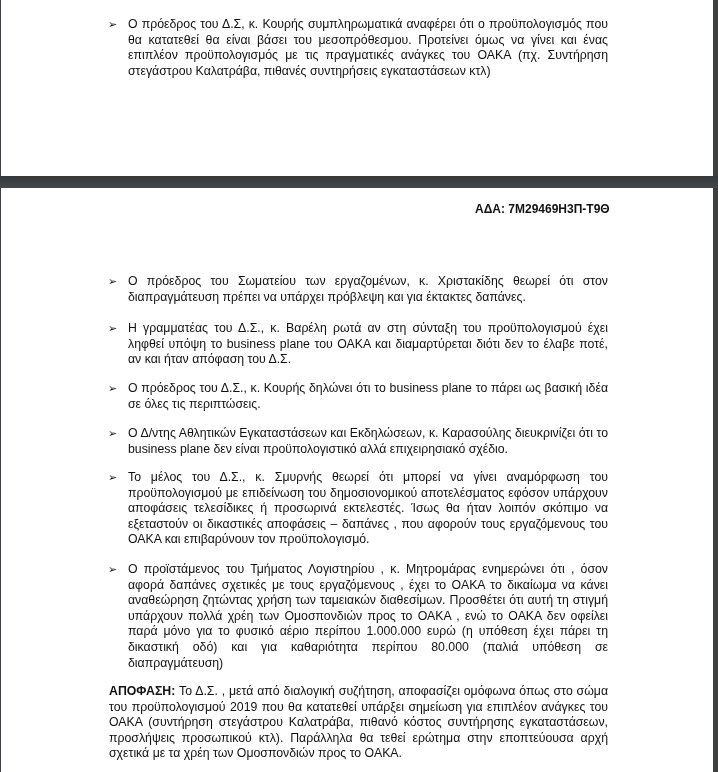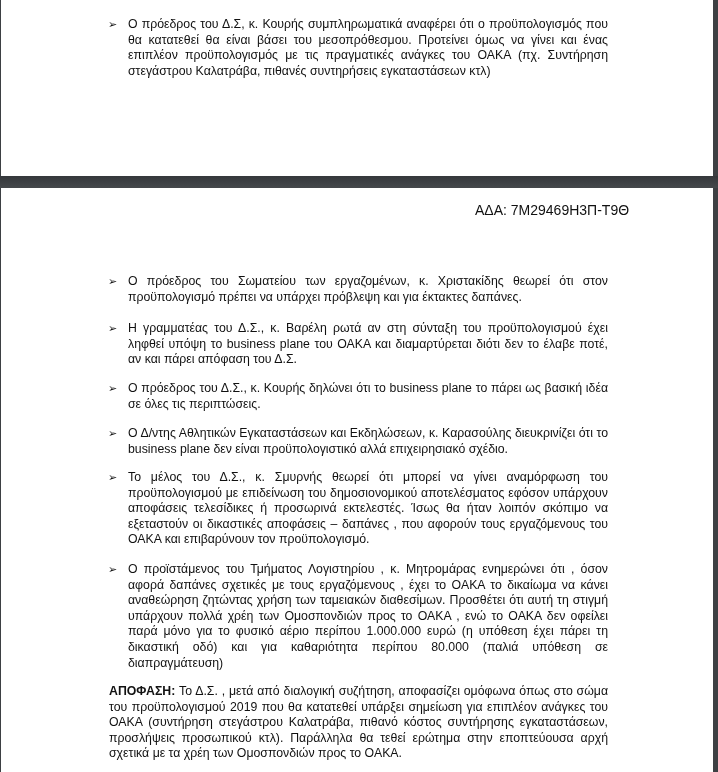--- a/index.html
+++ b/index.html
@@ -22,21 +22,21 @@
   .bullet {
     position: absolute; left: 127px; width: 480px;
     font-size: 12.3px; line-height: 15.6px; color: #111;
     text-align: justify;
   }
   .bullet .mark {
     position: absolute; left: -20px; top: 0; font-size: 11px;
   }
   .ada {
     position: absolute; left: 474px; top: 14px;
-    font-size: 14px; color: #111;
+    font-size: 12px; color: #111; font-weight: bold;
   }
   .decision {
     position: absolute; left: 108px; width: 499px;
     font-size: 12.3px; line-height: 15.6px; color: #111; text-align: justify;
   }
   .decision b { font-weight: bold; margin-top: 44px; }
 </style>
 </head>
 <body>
 
@@ -47,25 +47,25 @@
   </div>
 </div>
 
 <div class="gap"></div>
 
 <div class="page" id="page2">
   <div class="ada">ΑΔΑ: 7Μ29469Η3Π-Τ9Θ</div>
 
   <div class="bullet" style="top:86px;">
     <span class="mark">➢</span>
-    <span>Ο πρόεδρος του Σωματείου των  εργαζομένων, κ. Χριστακίδης θεωρεί ότι στον προϋπολογισμό πρέπει να υπάρχει πρόβλεψη και για έκτακτες δαπάνες.</span>
+    <span>Ο πρόεδρος του Σωματείου των  εργαζομένων, κ. Χριστακίδης θεωρεί ότι στον διαπραγμάτευση πρέπει να υπάρχει πρόβλεψη και για έκτακτες δαπάνες.</span>
   </div>
   <div class="bullet" style="top:133px;">
     <span class="mark">➢</span>
-    <span>Η γραμματέας του Δ.Σ., κ. Βαρέλη ρωτά αν στη σύνταξη του προϋπολογισμού έχει ληφθεί υπόψη το business plane του ΟΑΚΑ και διαμαρτύρεται διότι δεν το έλαβε ποτέ, αν και πάρει απόφαση του Δ.Σ.</span>
+    <span>Η γραμματέας του Δ.Σ., κ. Βαρέλη ρωτά αν στη σύνταξη του προϋπολογισμού έχει ληφθεί υπόψη το business plane του ΟΑΚΑ και διαμαρτύρεται διότι δεν το έλαβε ποτέ, αν και ήταν απόφαση του Δ.Σ.</span>
   </div>
   <div class="bullet" style="top:193px;">
     <span class="mark">➢</span>
     <span>Ο πρόεδρος του Δ.Σ., κ. Κουρής δηλώνει ότι το business plane το πάρει ως βασική ιδέα σε όλες τις περιπτώσεις.</span>
   </div>
   <div class="bullet" style="top:238px;">
     <span class="mark">➢</span>
     <span>Ο Δ/ντης Αθλητικών Εγκαταστάσεων και Εκδηλώσεων, κ. Καρασούλης διευκρινίζει ότι το business plane δεν είναι προϋπολογιστικό αλλά επιχειρησιακό σχέδιο.</span>
   </div>
   <div class="bullet" style="top:282px;">

